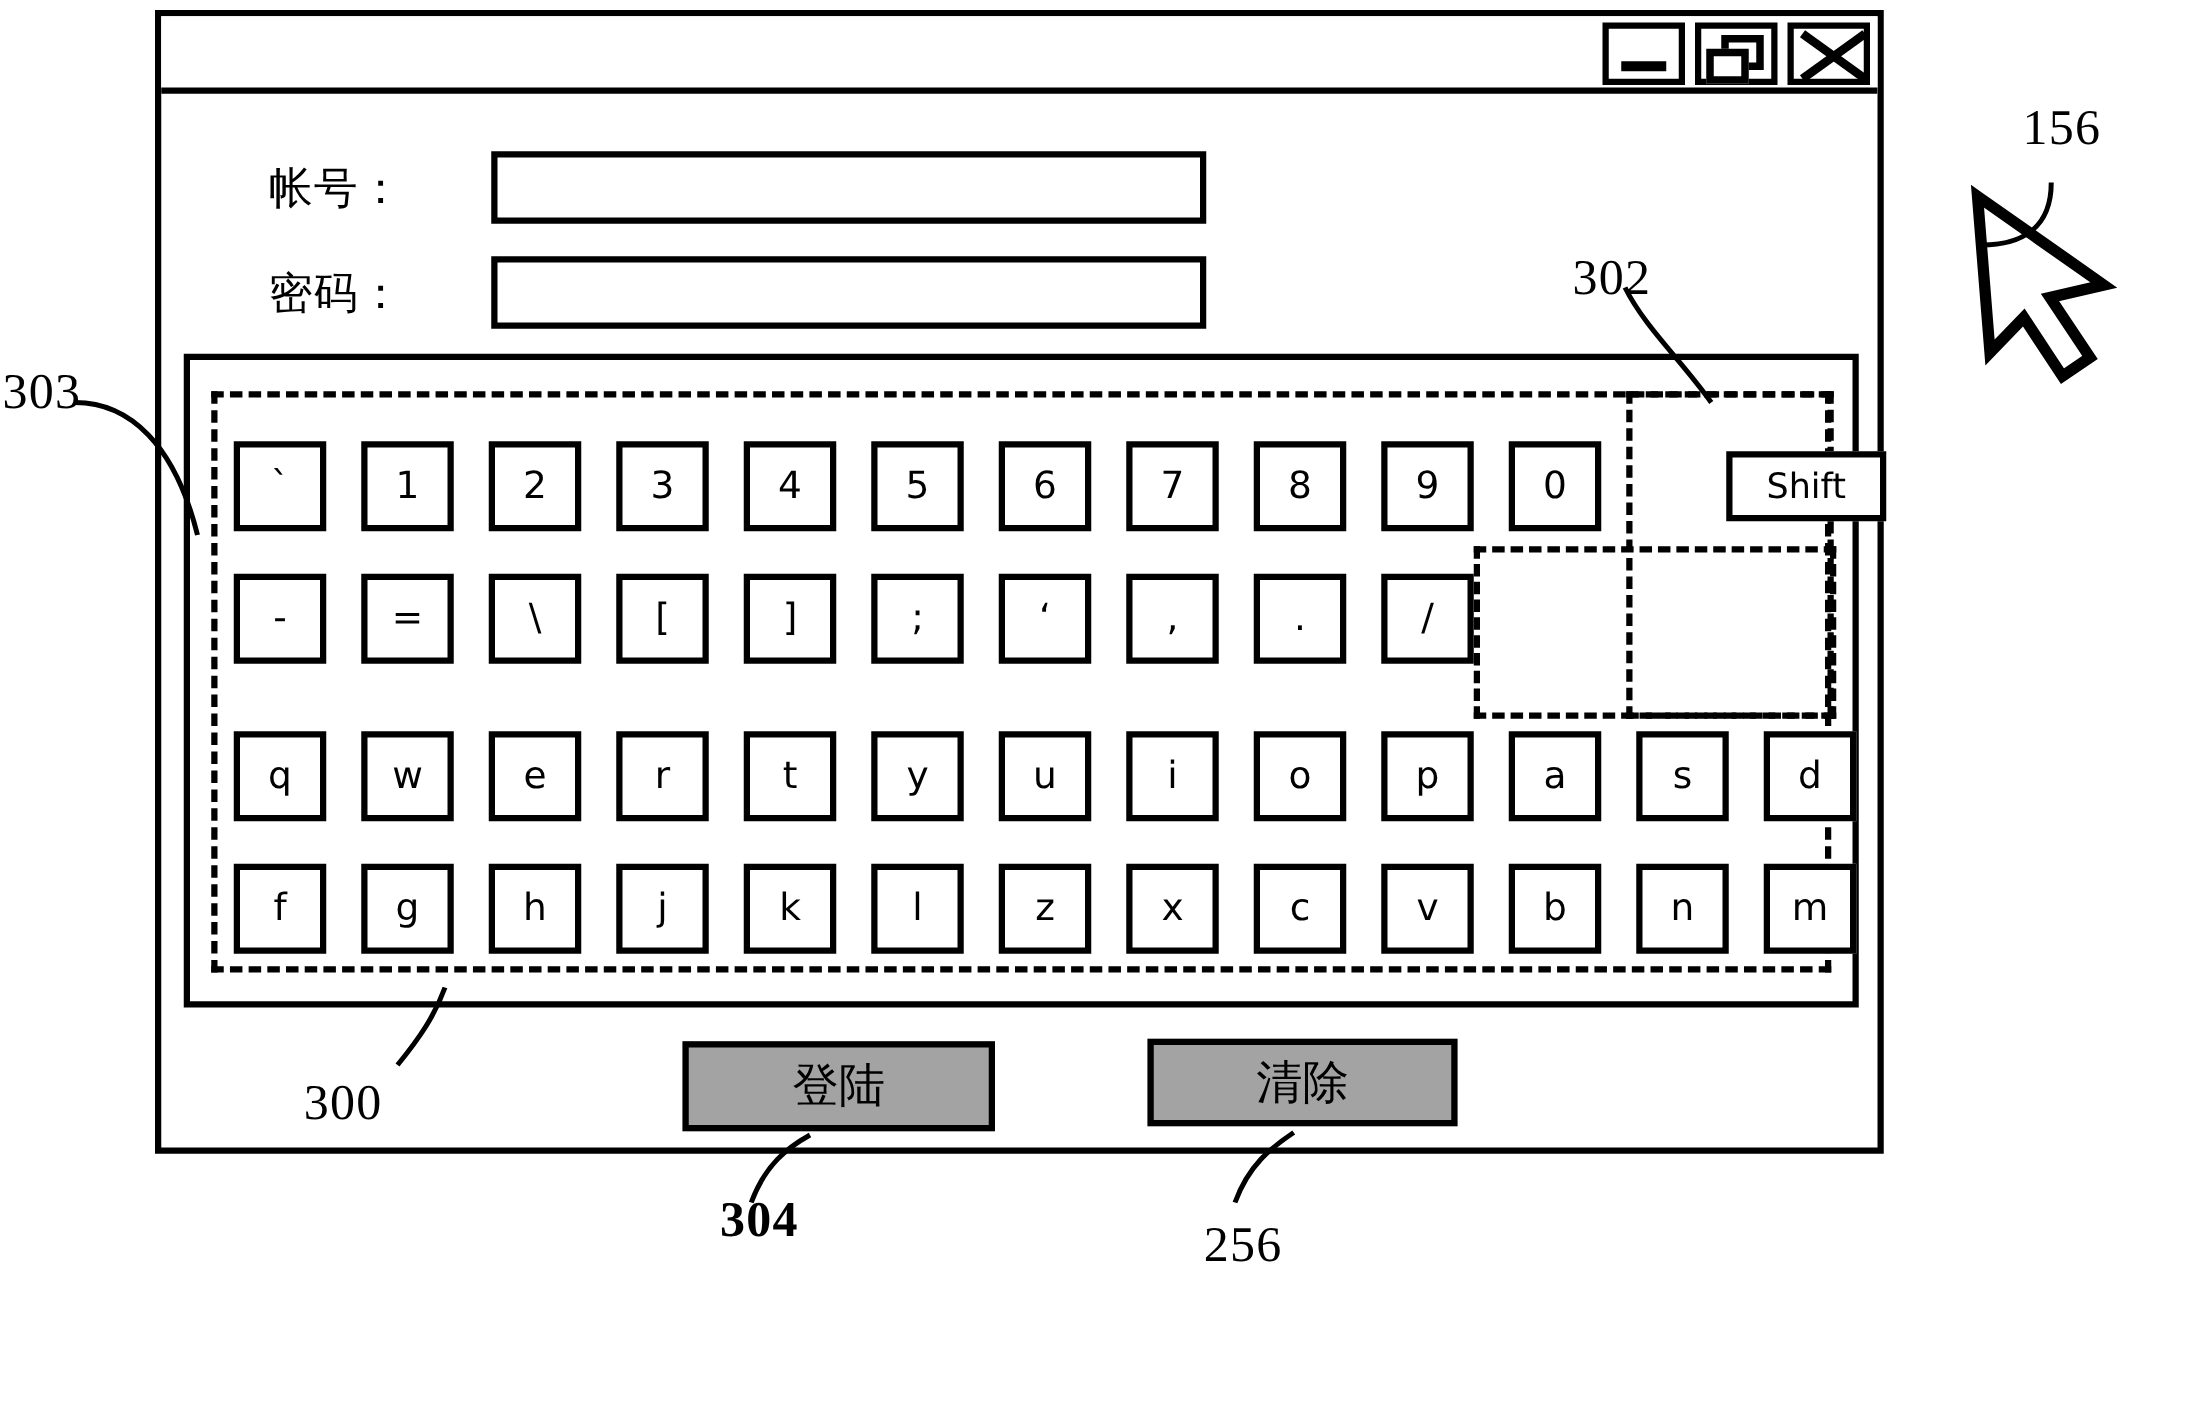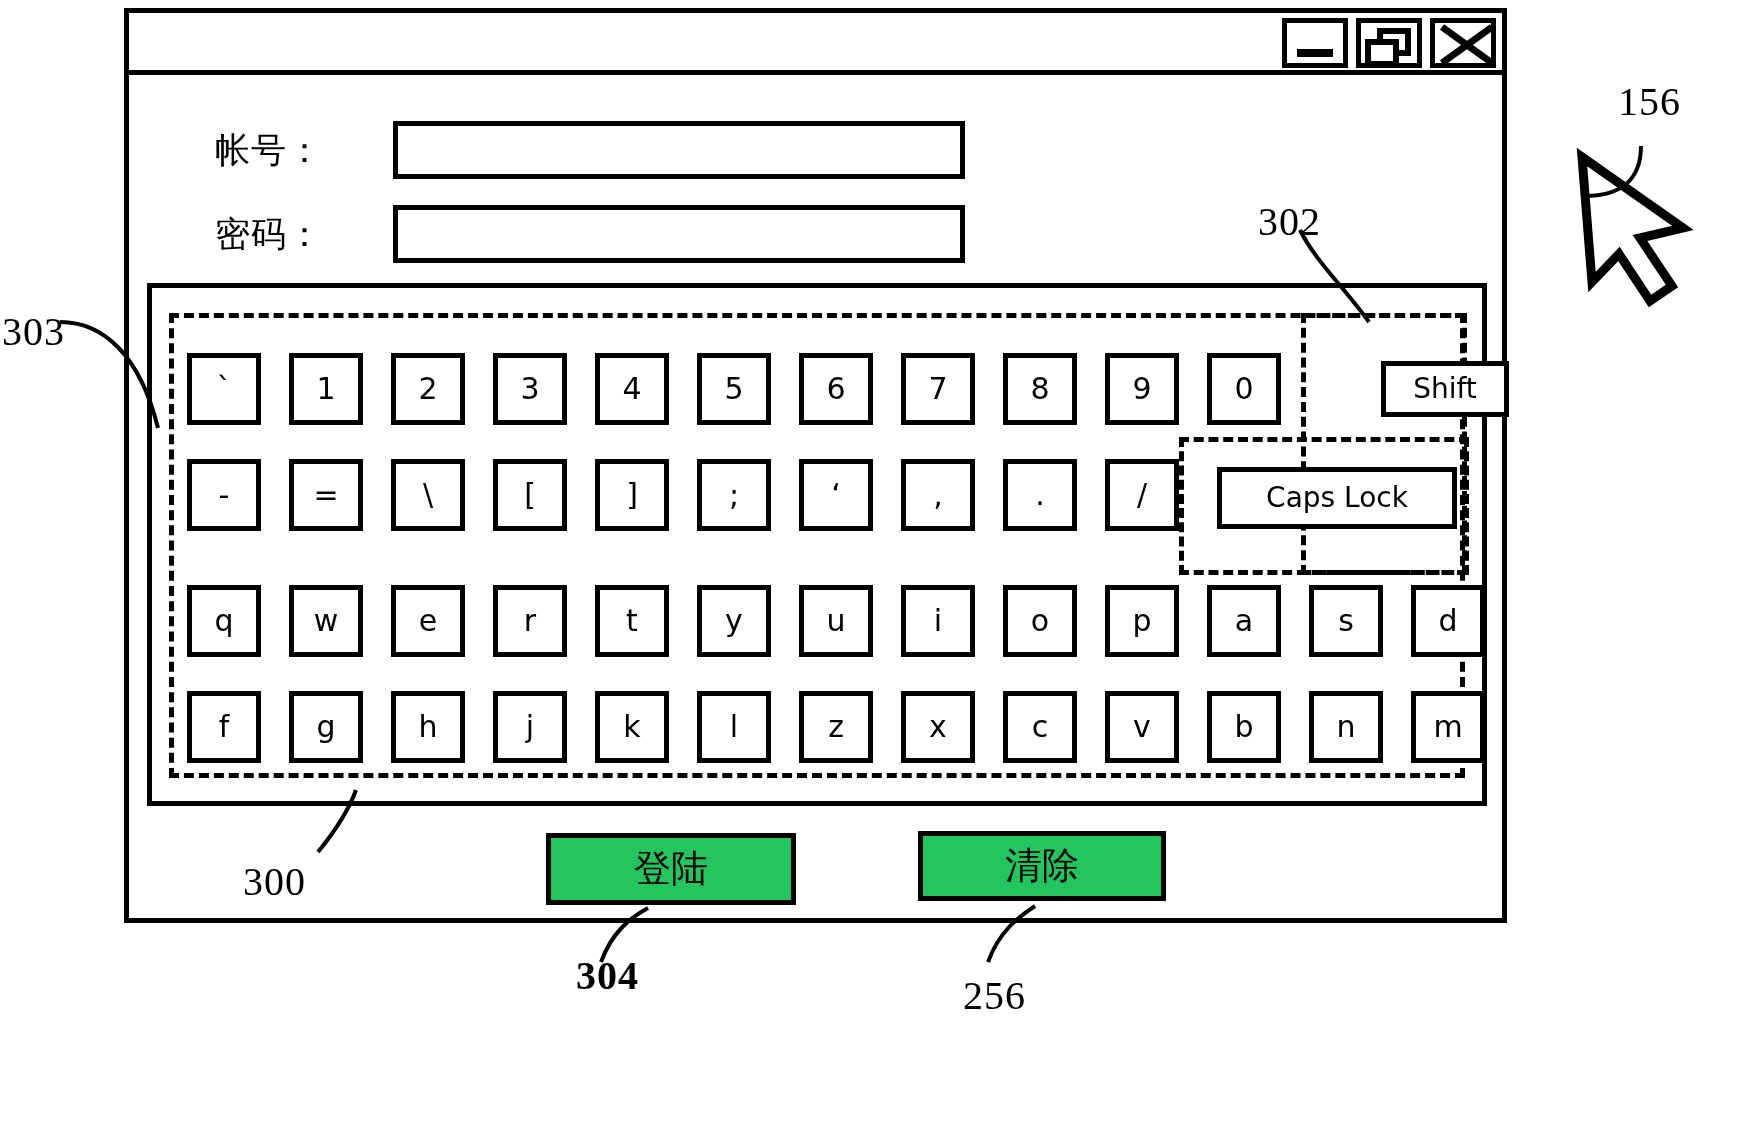--- a/index.html
+++ b/index.html
@@ -52,21 +52,21 @@
 
   
   .key{position:absolute;border:5px solid #000;background:#fff;box-sizing:border-box;
        display:flex;align-items:center;justify-content:center;
        font-family:"DejaVu Sans",sans-serif;font-size:30px;line-height:1;}
 
   .key.k-square{width:72px;height:70px;}
   .key.k-wide{height:56px;font-size:28px;}
 
   
-  .act-btn{position:absolute;border:5px solid #000;background:#22c55e;box-sizing:border-box;
+  .act-btn{position:absolute;border:5px solid #000;background:#a3a3a3;box-sizing:border-box;
            display:flex;align-items:center;justify-content:center;
            font-family:"DejaVu Sans",sans-serif;font-size:37px;}
   #btn-login{left:417px;top:820px;width:250px;height:72px;}
   #btn-clear{left:789px;top:818px;width:248px;height:70px;}
 
   
   .ref{position:absolute;font-family:"Liberation Serif",serif;font-size:40px;
        letter-spacing:1px;white-space:nowrap;}
 
   
@@ -166,32 +166,31 @@
         <div class="key k-square" style="left: 772px; top: 678px; width: 74px; height: 72px;">x</div>
         <div class="key k-square" style="left: 874px; top: 678px; width: 74px; height: 72px;">c</div>
         <div class="key k-square" style="left: 976px; top: 678px; width: 74px; height: 72px;">v</div>
         <div class="key k-square" style="left: 1078px; top: 678px; width: 74px; height: 72px;">b</div>
         <div class="key k-square" style="left: 1180px; top: 678px; width: 74px; height: 72px;">n</div>
         <div class="key k-square" style="left: 1282px; top: 678px; width: 74px; height: 72px;">m</div>
       </div>
 
     <div class="key k-wide" id="key-shift" style="left:1252px;top:348px;width:128px;height:56px;">Shift</div>
 
-    <div class="key k-wide" id="key-caps" style="left:1088px;top:454px;width:240px;height:62px;">Caps Lock</div>
 
     <div class="act-btn" id="btn-login">登陆</div>
     <div class="act-btn" id="btn-clear">清除</div>
 
   </div>
 
   <div class="ref" style="left:1618px;top:78px;">156</div>
 
   <div class="ref" style="left:1258px;top:198px;">302</div>
 
-  <div class="ref" style="left:2px;top:308px;">303</div>
+  <div class="ref" style="left:2px;top:289px;">303</div>
 
   <div class="ref" style="left:243px;top:858px;">300</div>
 
   <div class="ref" style="left:576px;top:952px;font-weight:bold;">304</div>
 
   <div class="ref" style="left:963px;top:972px;">256</div>
 
   <svg id="overlay" viewBox="0 0 1761 1135">
 
     <g>

